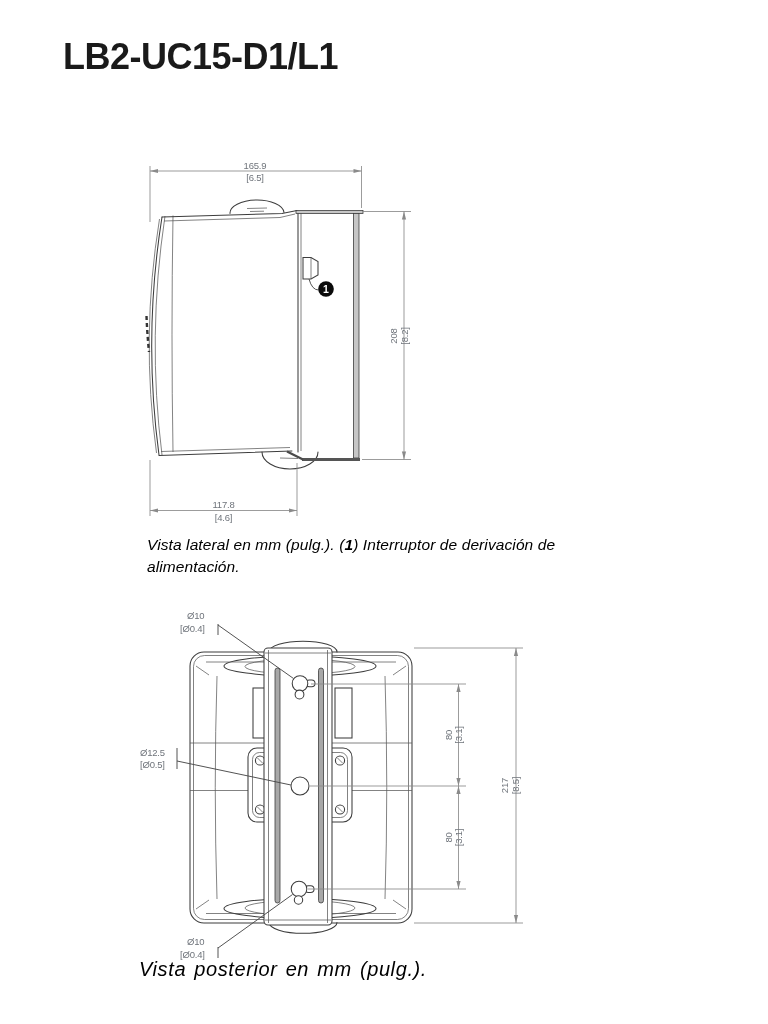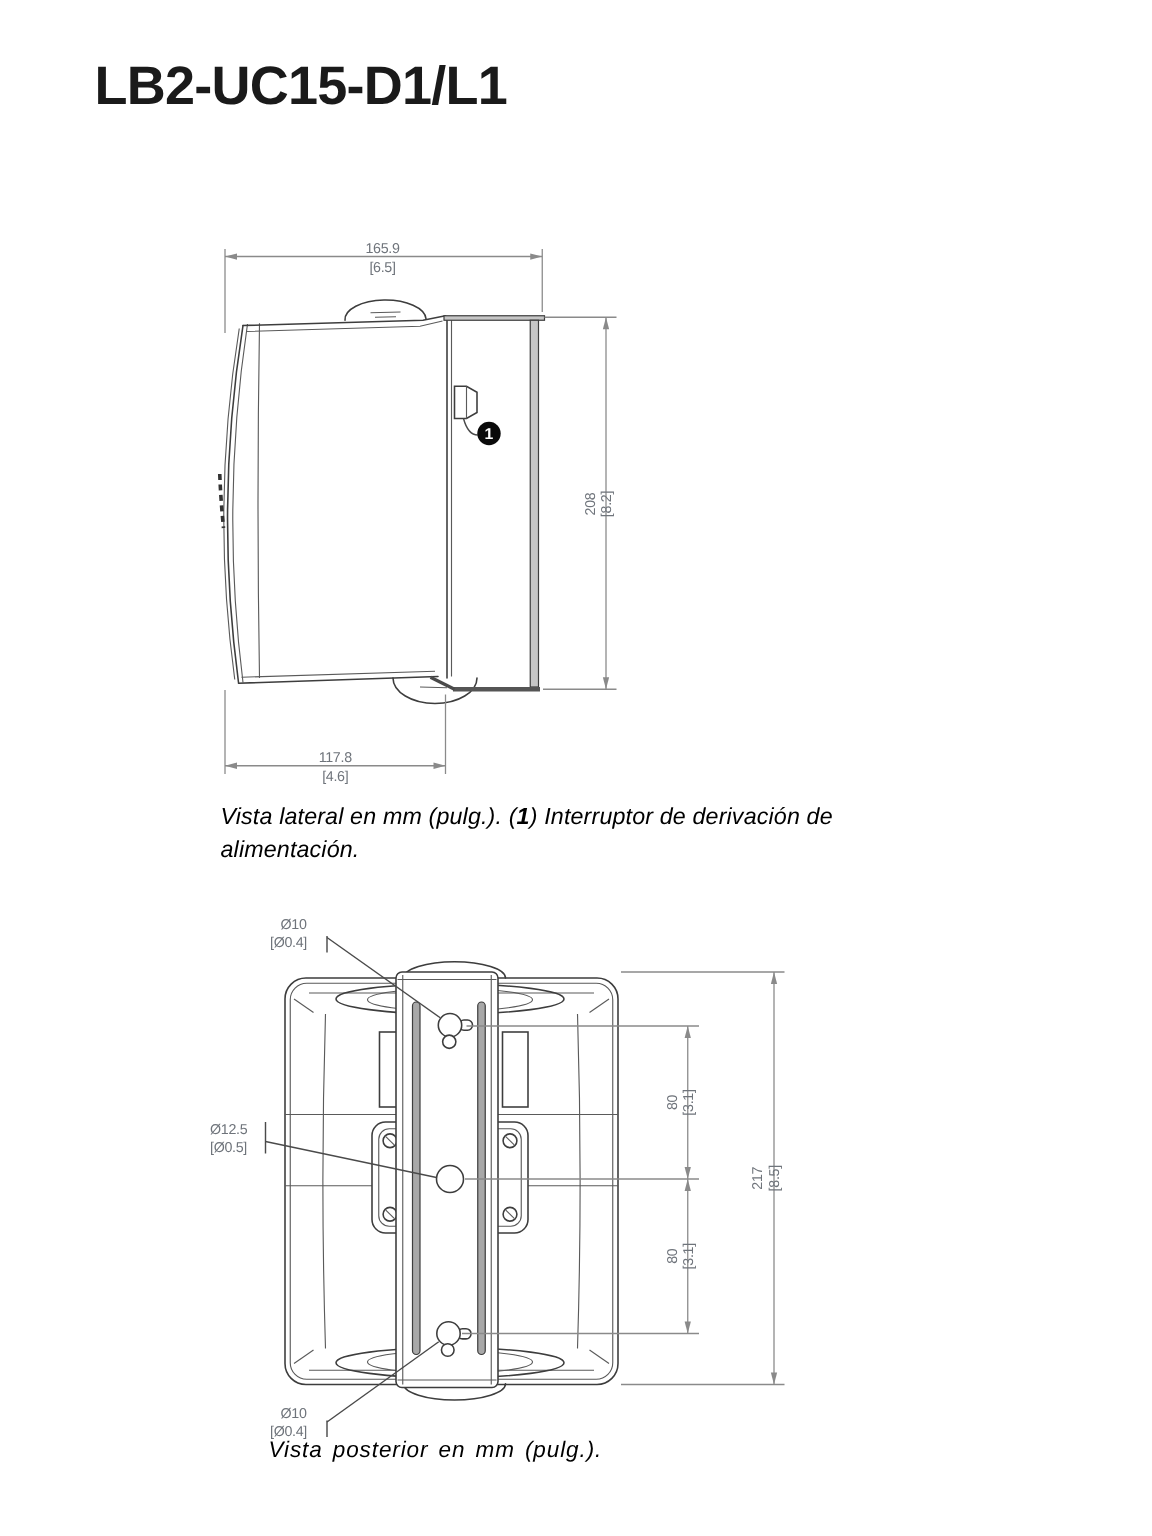--- a/index.html
+++ b/index.html
@@ -4,21 +4,21 @@
 <style>
   html,body{margin:0;padding:0;background:#ffffff;}
   body{position:relative;width:768px;height:1024px;overflow:hidden;
        font-family:"Liberation Sans",sans-serif;}
   .page-title{position:absolute;left:63px;top:39px;font-size:36px;line-height:1;
        font-weight:bold;letter-spacing:-0.5px;color:#1a1a1a;margin:0;}
   figure{margin:0;}
   .drawing{position:absolute;}
   .caption{position:absolute;font-style:italic;color:#000000;}
   .caption-side{left:147px;top:534px;width:452px;font-size:15.5px;line-height:22px;letter-spacing:0.1px;}
-  .caption-rear{left:139px;top:958px;font-size:15px;letter-spacing:0.6px;word-spacing:2px;margin-left:40px;}
+  .caption-rear{left:139px;top:958px;font-size:20px;letter-spacing:0.6px;word-spacing:2px;}
   .caption .bold-callout{font-weight:bold;}
   svg text{font-family:"Liberation Sans",sans-serif;font-size:9.5px;fill:#6f747b;letter-spacing:-0.2px;}
   svg .badge-num{font-size:10.5px;font-weight:bold;fill:#ffffff;letter-spacing:0;}
   .obj{stroke:#3d3d3d;stroke-width:1.05;fill:none;stroke-linecap:round;}
   .obj-thin{stroke:#5a5a5a;stroke-width:0.75;fill:none;}
   .obj-fill{stroke:#3d3d3d;stroke-width:1.05;fill:#ffffff;}
   .dim{stroke:#8a8a8a;stroke-width:0.85;fill:none;}
   .dim-arrow{fill:#8a8a8a;stroke:none;}
   .leader{stroke:#4a4a4a;stroke-width:0.95;fill:none;}
 </style>

